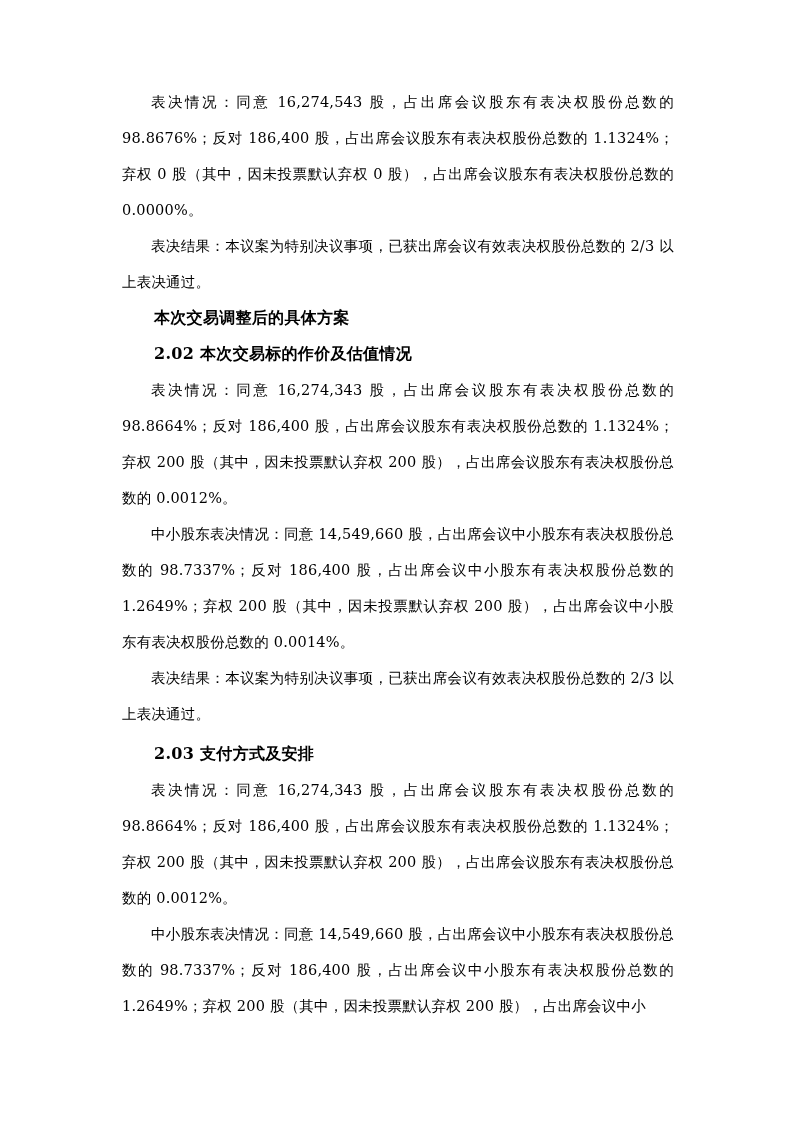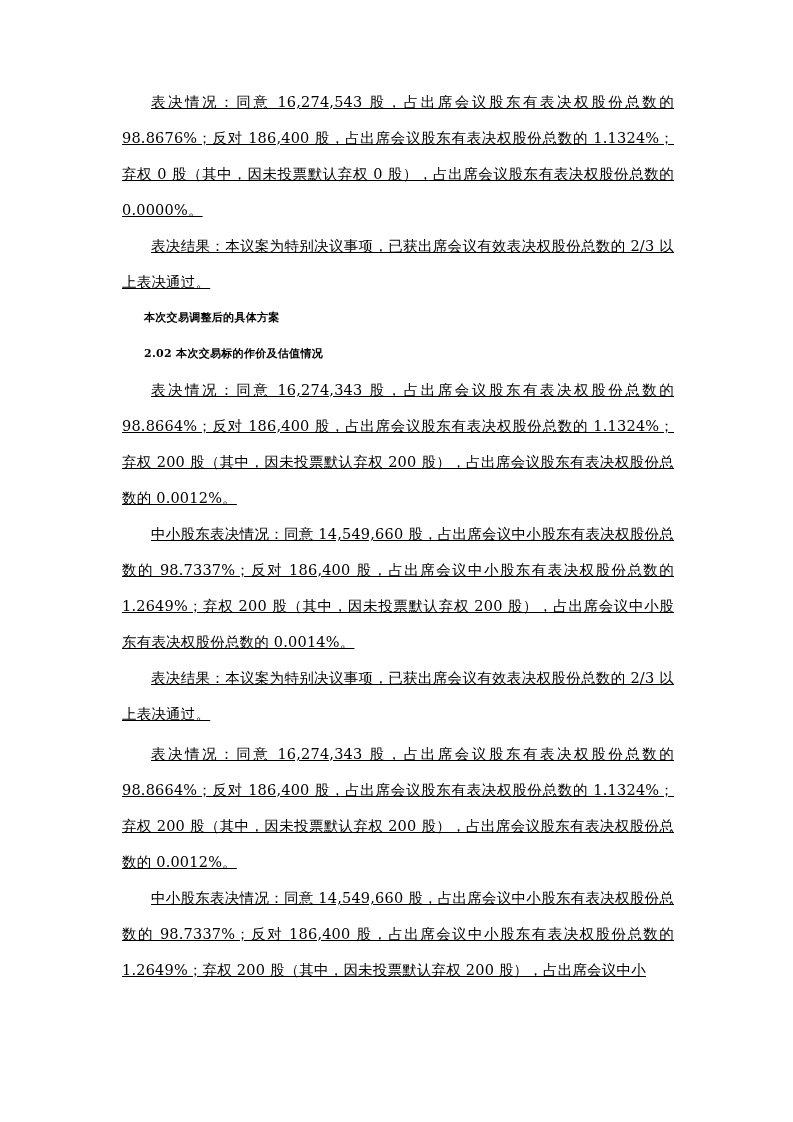--- a/index.html
+++ b/index.html
@@ -29,25 +29,24 @@
     margin: 0;
     font-size: 14.5px;
     line-height: 36px;
     text-align: justify;
     text-justify: inter-ideograph;
     color: #000000;
     letter-spacing: 0.2px;
   }
   p.indent {
     text-indent: 2em;
-    text-decoration: underline;
   }
   p.heading {
     margin: 0;
-    font-size: 11px;
+    font-size: 16px;
     line-height: 36px;
     font-weight: bold;
     color: #000000;
     text-indent: 2em;
     letter-spacing: 0.3px;
   }
   .spacer-sm { height: 4px; }
 </style>
 </head>
 <body>
@@ -65,19 +64,20 @@
     <p class="heading">2.02 本次交易标的作价及估值情况</p>
 
     <p class="para indent">表决情况：同意 16,274,343 股，占出席会议股东有表决权股份总数的 98.8664%；反对 186,400 股，占出席会议股东有表决权股份总数的 1.1324%；弃权 200 股（其中，因未投票默认弃权 200 股），占出席会议股东有表决权股份总数的 0.0012%。</p>
 
     <p class="para indent">中小股东表决情况：同意 14,549,660 股，占出席会议中小股东有表决权股份总数的 98.7337%；反对 186,400 股，占出席会议中小股东有表决权股份总数的 1.2649%；弃权 200 股（其中，因未投票默认弃权 200 股），占出席会议中小股东有表决权股份总数的 0.0014%。</p>
 
     <p class="para indent">表决结果：本议案为特别决议事项，已获出席会议有效表决权股份总数的 2/3 以上表决通过。</p>
 
     <div class="spacer-sm"></div>
 
+    <p class="heading">2.03 支付方式及安排</p>
 
     <p class="para indent">表决情况：同意 16,274,343 股，占出席会议股东有表决权股份总数的 98.8664%；反对 186,400 股，占出席会议股东有表决权股份总数的 1.1324%；弃权 200 股（其中，因未投票默认弃权 200 股），占出席会议股东有表决权股份总数的 0.0012%。</p>
 
     <p class="para indent">中小股东表决情况：同意 14,549,660 股，占出席会议中小股东有表决权股份总数的 98.7337%；反对 186,400 股，占出席会议中小股东有表决权股份总数的 1.2649%；弃权 200 股（其中，因未投票默认弃权 200 股），占出席会议中小</p>
 
   </div>
 </div>
 
 </body></html>

